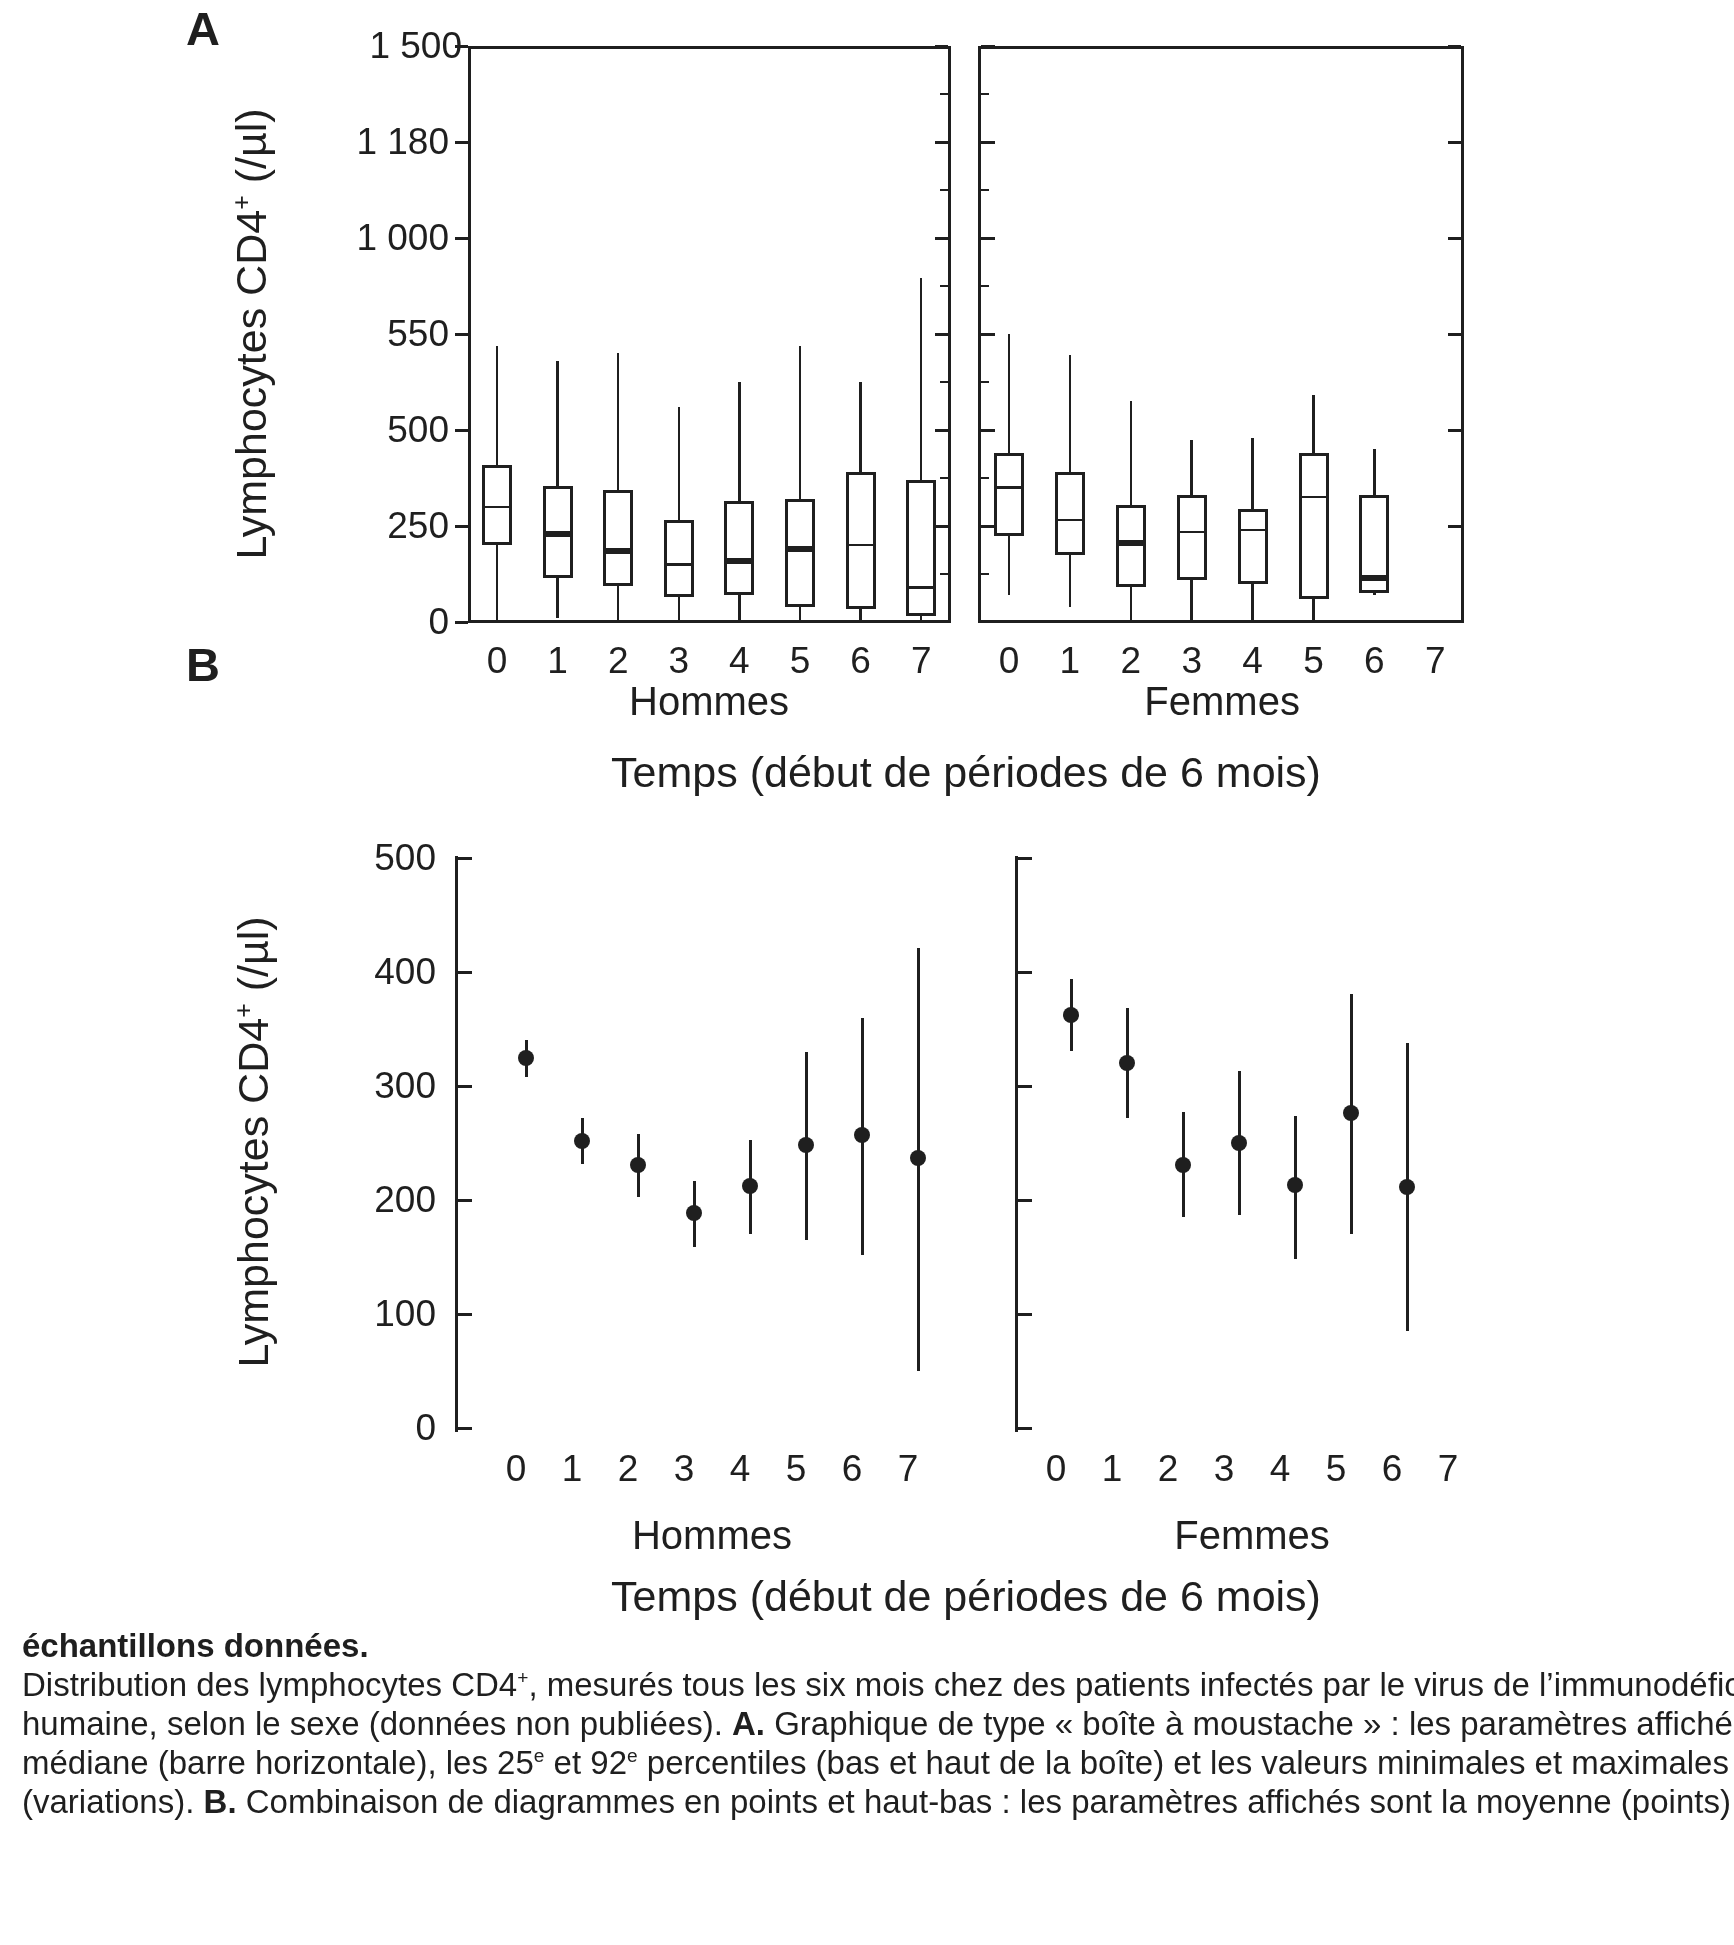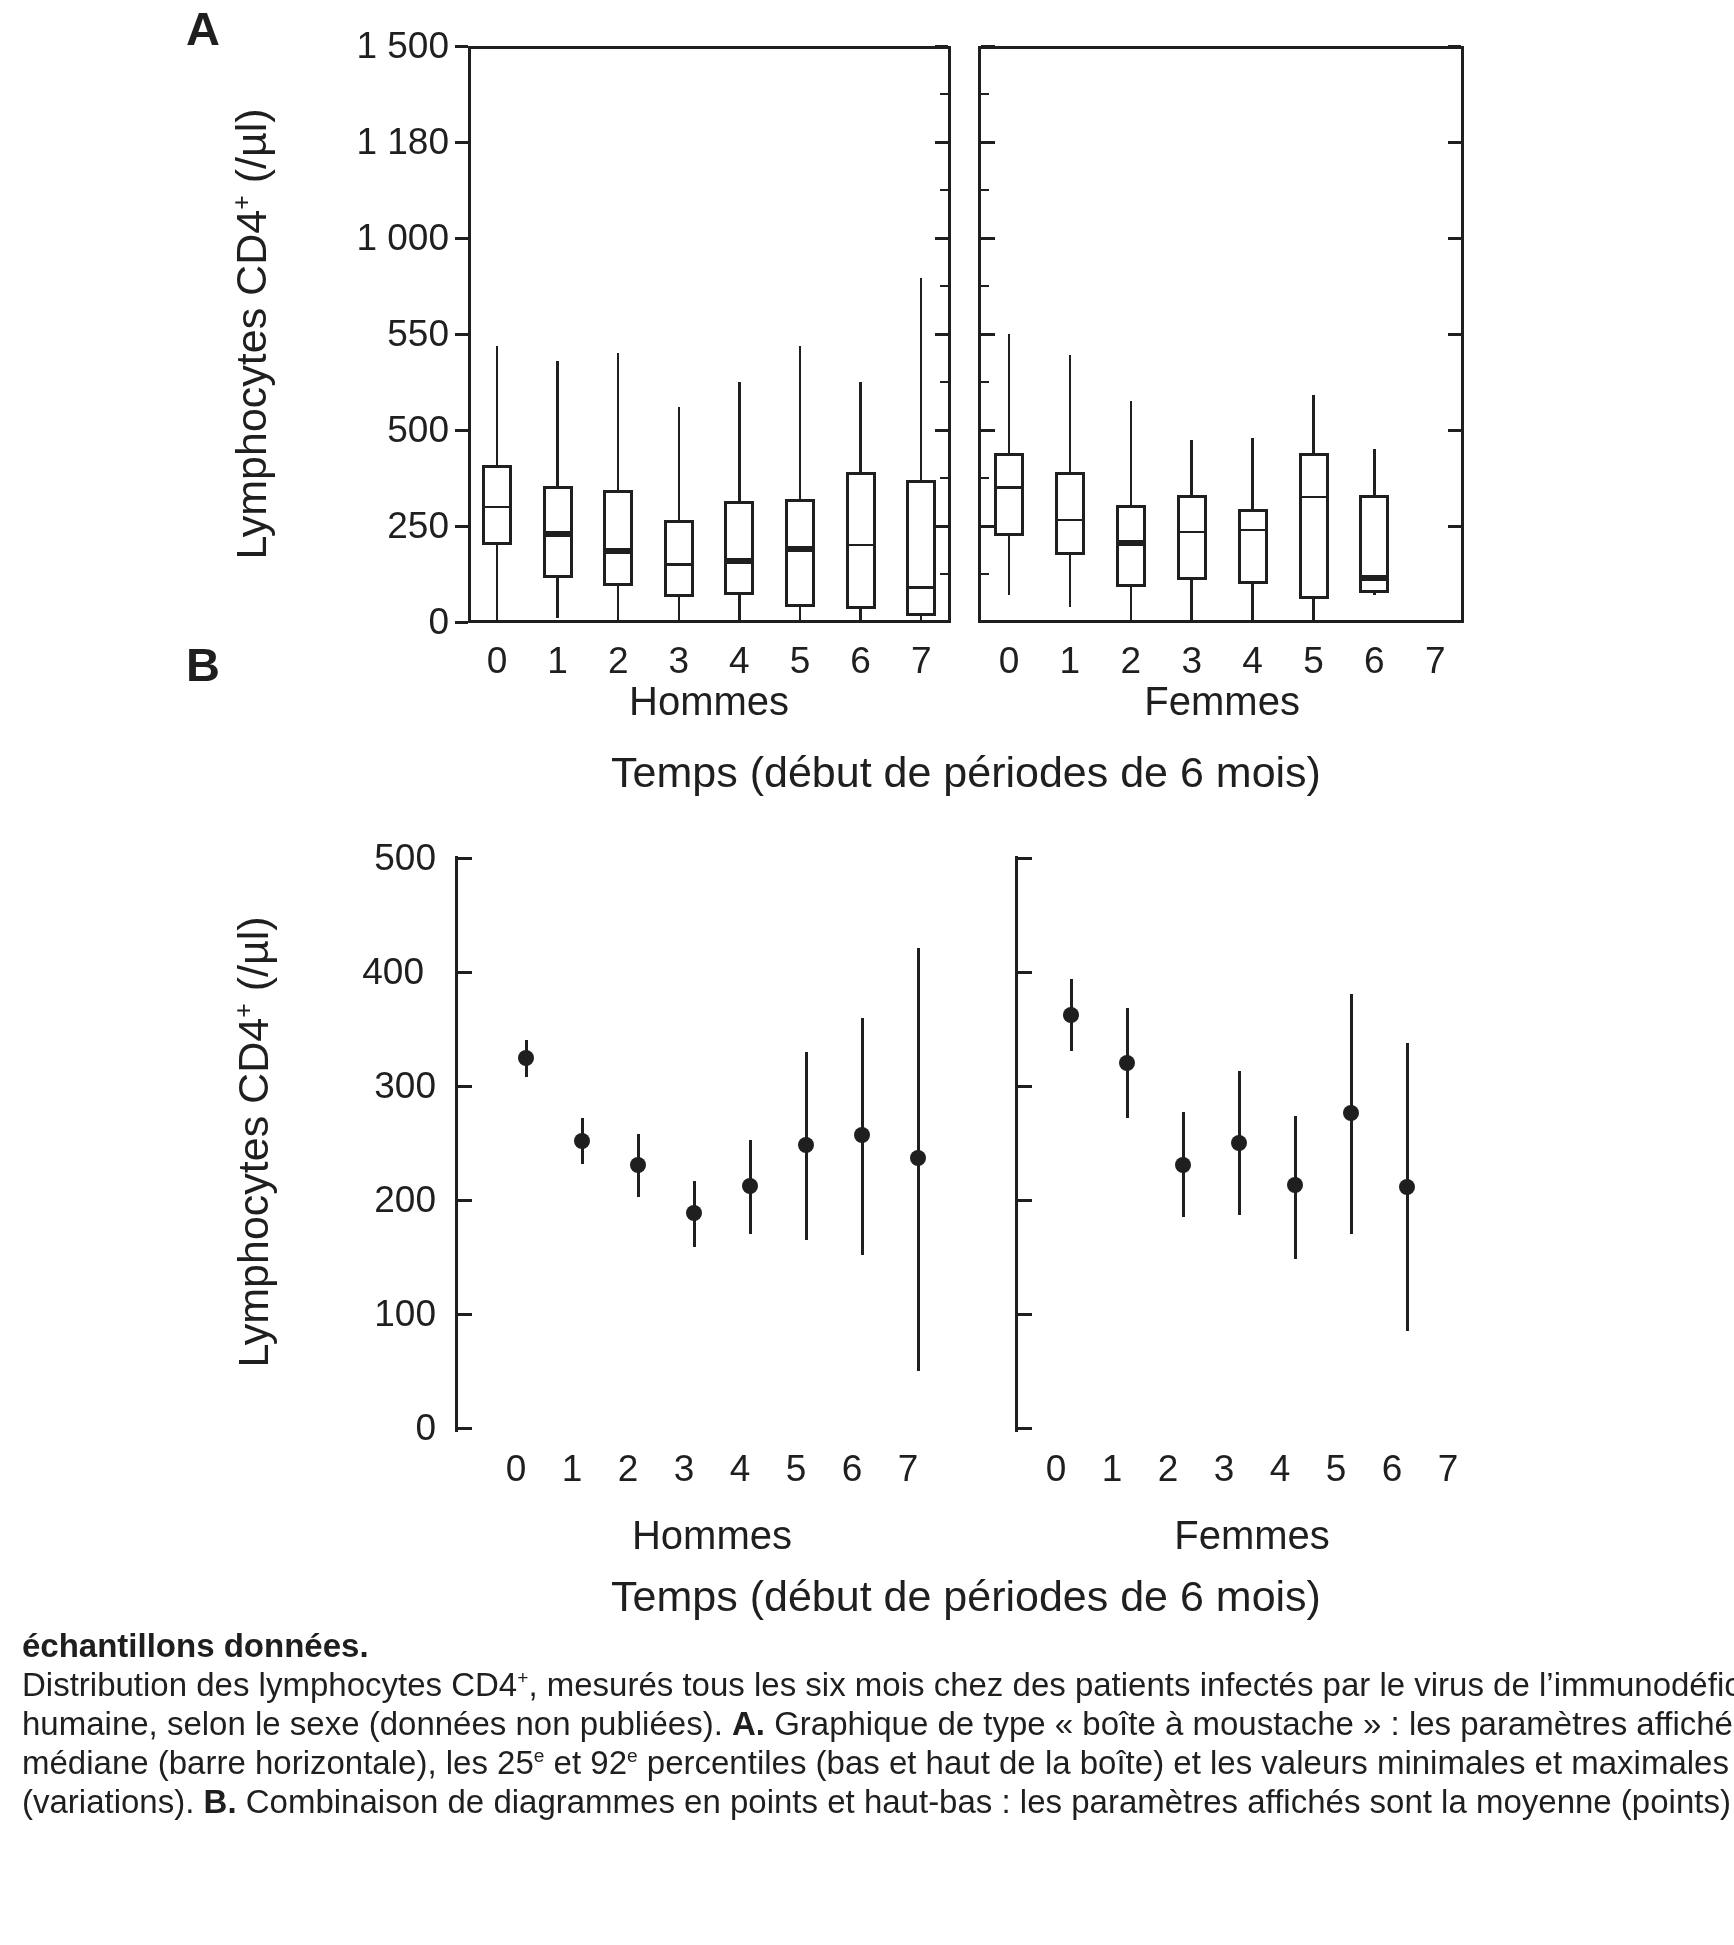--- a/index.html
+++ b/index.html
@@ -45,21 +45,21 @@
       <div class="abs ink" style="left: 455px; top: 332.5px; width: 13px; height: 3px;"></div>
       <div class="abs txt right f36" style="left: 319px; top: 313px; width: 130px;">550</div>
       <div class="abs ink" style="left: 935px; top: 236.5px; width: 13px; height: 3px;"></div>
       <div class="abs ink" style="left: 455px; top: 236.5px; width: 13px; height: 3px;"></div>
       <div class="abs txt right f36" style="left: 319px; top: 217px; width: 130px;">1 000</div>
       <div class="abs ink" style="left: 935px; top: 140.5px; width: 13px; height: 3px;"></div>
       <div class="abs ink" style="left: 455px; top: 140.5px; width: 13px; height: 3px;"></div>
       <div class="abs txt right f36" style="left: 319px; top: 121px; width: 130px;">1 180</div>
       <div class="abs ink" style="left: 935px; top: 44.5px; width: 13px; height: 3px;"></div>
       <div class="abs ink" style="left: 455px; top: 44.5px; width: 13px; height: 3px;"></div>
-      <div class="abs txt right f36" style="left: 319px; top: 25px; width: 130px;">1 500</div>
+      <div class="abs txt right f36" style="left: 332px; top: 25px; width: 130px;">1 500</div>
       <div class="abs ink" style="left: 940px; top: 573px; width: 8px; height: 2px;"></div>
       <div class="abs ink" style="left: 940px; top: 477px; width: 8px; height: 2px;"></div>
       <div class="abs ink" style="left: 940px; top: 381px; width: 8px; height: 2px;"></div>
       <div class="abs ink" style="left: 940px; top: 285px; width: 8px; height: 2px;"></div>
       <div class="abs ink" style="left: 940px; top: 189px; width: 8px; height: 2px;"></div>
       <div class="abs ink" style="left: 940px; top: 93px; width: 8px; height: 2px;"></div>
       <div class="abs txt center f36" style="left: 497px; top: 640px;">0</div>
       <div class="abs txt center f36" style="left: 557.6px; top: 640px;">1</div>
       <div class="abs txt center f36" style="left: 618.2px; top: 640px;">2</div>
       <div class="abs txt center f36" style="left: 678.8px; top: 640px;">3</div>
@@ -166,21 +166,21 @@
       <div class="abs ink" style="left: 455px; top: 856px; width: 3px; height: 576px;"></div>
       <div class="abs ink" style="left: 458px; top: 1426.5px; width: 14px; height: 3px;"></div>
       <div class="abs txt right f36" style="left: 306px; top: 1407px; width: 130px;">0</div>
       <div class="abs ink" style="left: 458px; top: 1312.5px; width: 14px; height: 3px;"></div>
       <div class="abs txt right f36" style="left: 306px; top: 1293px; width: 130px;">100</div>
       <div class="abs ink" style="left: 458px; top: 1198.5px; width: 14px; height: 3px;"></div>
       <div class="abs txt right f36" style="left: 306px; top: 1179px; width: 130px;">200</div>
       <div class="abs ink" style="left: 458px; top: 1084.5px; width: 14px; height: 3px;"></div>
       <div class="abs txt right f36" style="left: 306px; top: 1065px; width: 130px;">300</div>
       <div class="abs ink" style="left: 458px; top: 970.5px; width: 14px; height: 3px;"></div>
-      <div class="abs txt right f36" style="left: 294px; top: 951px; width: 130px;">400</div>
+      <div class="abs txt right f36" style="left: 306px; top: 951px; width: 130px;">400</div>
       <div class="abs ink" style="left: 458px; top: 856.5px; width: 14px; height: 3px;"></div>
       <div class="abs txt right f36" style="left: 306px; top: 837px; width: 130px;">500</div>
       <div class="abs txt center f36" style="left: 516px; top: 1448px;">0</div>
       <div class="abs txt center f36" style="left: 572px; top: 1448px;">1</div>
       <div class="abs txt center f36" style="left: 628px; top: 1448px;">2</div>
       <div class="abs txt center f36" style="left: 684px; top: 1448px;">3</div>
       <div class="abs txt center f36" style="left: 740px; top: 1448px;">4</div>
       <div class="abs txt center f36" style="left: 796px; top: 1448px;">5</div>
       <div class="abs txt center f36" style="left: 852px; top: 1448px;">6</div>
       <div class="abs txt center f36" style="left: 908px; top: 1448px;">7</div>

